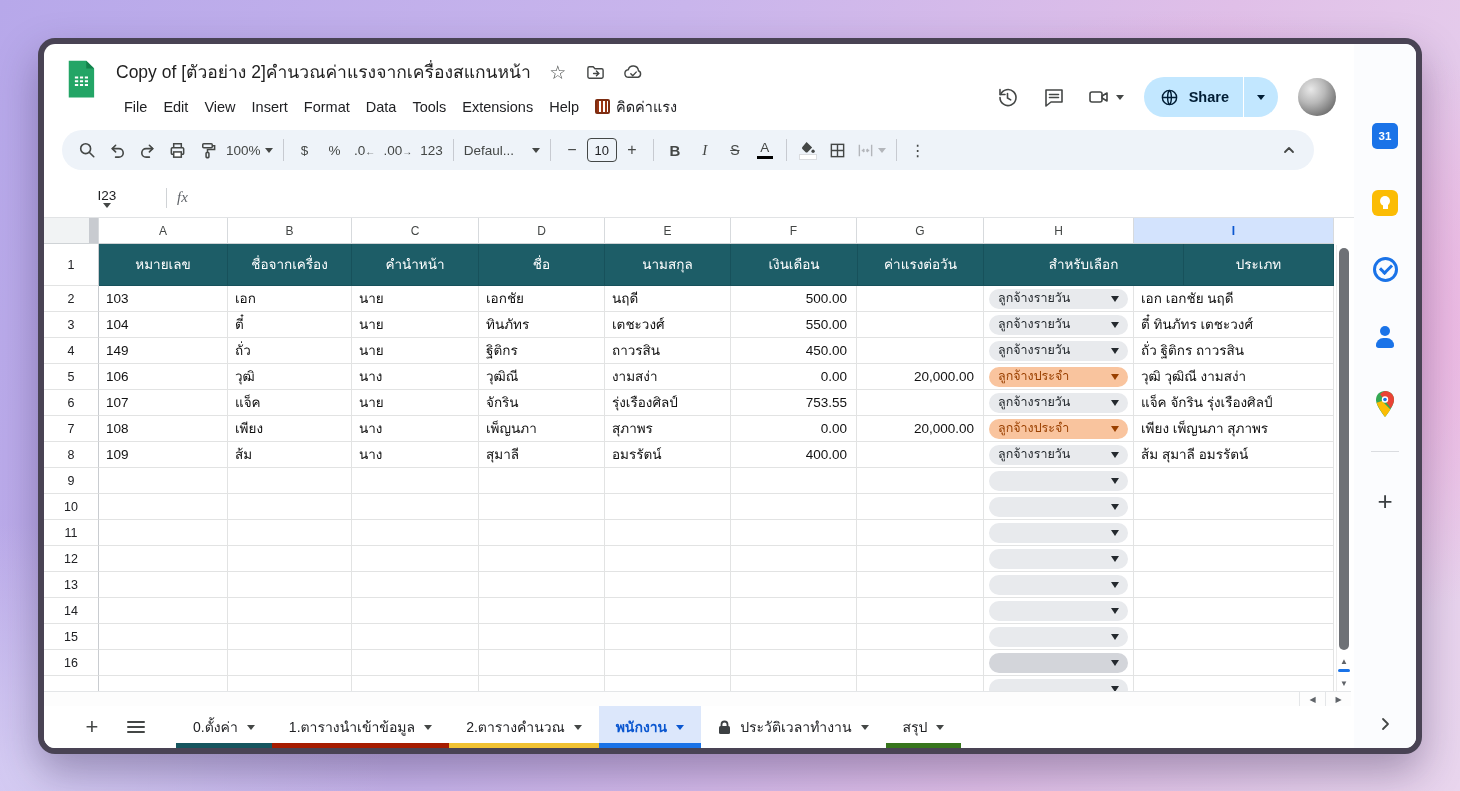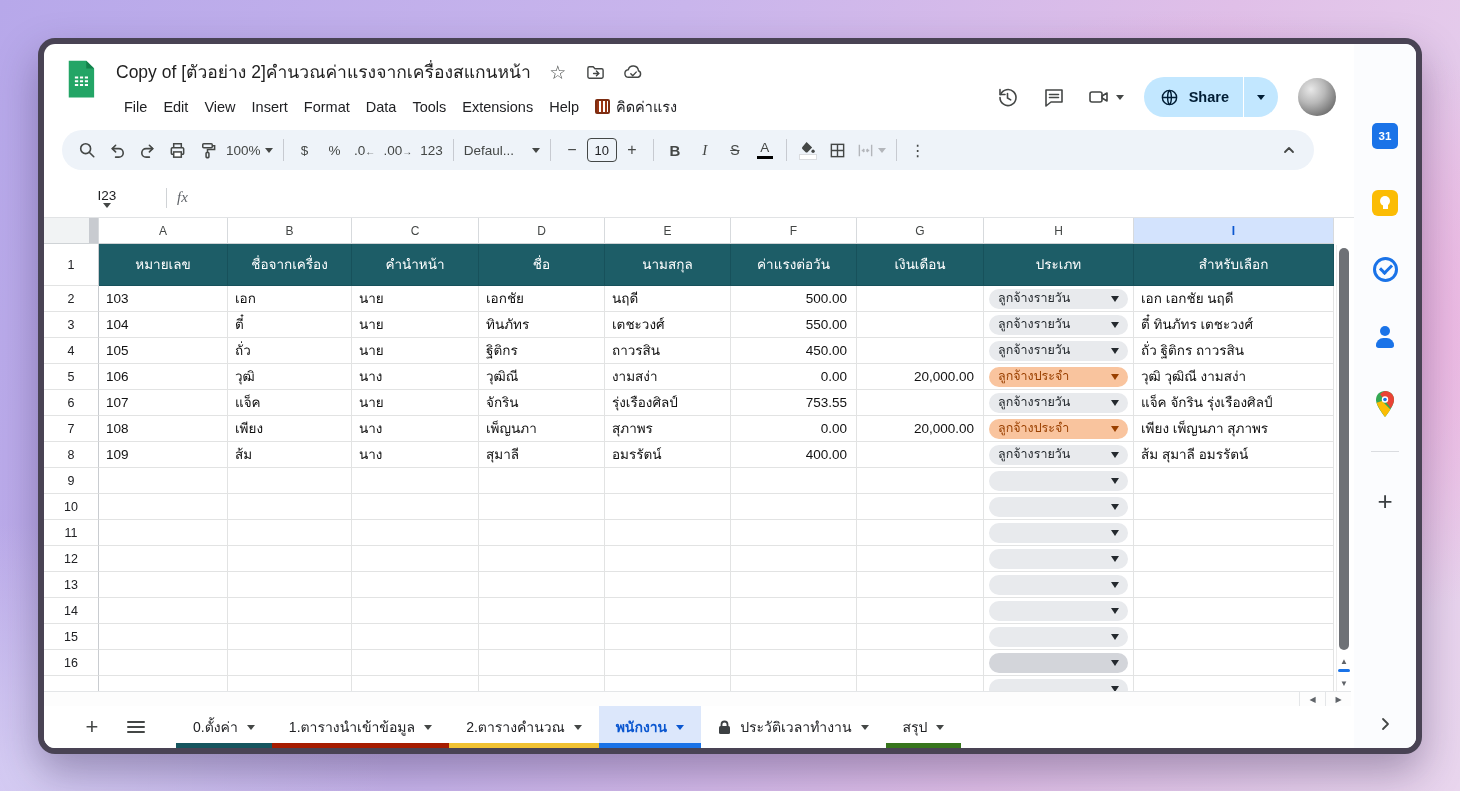--- a/index.html
+++ b/index.html
@@ -358,24 +358,24 @@
                 <div class="cl-cell" style="width: 150px; flex: 0 0 150px;">H</div>
                 <div class="cl-cell sel" style="width: 200px; flex: 0 0 200px;">I</div>
               </div>
               <div class="g-row hrow">
                 <div class="rn-cell" style="height: 42px;">1</div>
                 <div class="d-cell h-cell" style="width: 129px; flex: 0 0 129px; height: 42px; line-height: 42px; text-align: center;">หมายเลข</div>
                 <div class="d-cell h-cell" style="width: 124px; flex: 0 0 124px; height: 42px; line-height: 42px; text-align: center;">ชื่อจากเครื่อง</div>
                 <div class="d-cell h-cell" style="width: 127px; flex: 0 0 127px; height: 42px; line-height: 42px; text-align: center;">คำนำหน้า</div>
                 <div class="d-cell h-cell" style="width: 126px; flex: 0 0 126px; height: 42px; line-height: 42px; text-align: center;">ชื่อ</div>
                 <div class="d-cell h-cell" style="width: 126px; flex: 0 0 126px; height: 42px; line-height: 42px; text-align: center;">นามสกุล</div>
+                <div class="d-cell h-cell" style="width: 127px; flex: 0 0 127px; height: 42px; line-height: 42px; text-align: center;">เงินเดือน</div>
                 <div class="d-cell h-cell" style="width: 126px; flex: 0 0 126px; height: 42px; line-height: 42px; text-align: center;">ค่าแรงต่อวัน</div>
-                <div class="d-cell h-cell" style="width: 127px; flex: 0 0 127px; height: 42px; line-height: 42px; text-align: center;">เงินเดือน</div>
+                <div class="d-cell h-cell" style="width: 200px; flex: 0 0 200px; height: 42px; line-height: 42px; text-align: center;">สำหรับเลือก</div>
                 <div class="d-cell h-cell" style="width: 150px; flex: 0 0 150px; height: 42px; line-height: 42px; text-align: center;">ประเภท</div>
-                <div class="d-cell h-cell" style="width: 200px; flex: 0 0 200px; height: 42px; line-height: 42px; text-align: center;">สำหรับเลือก</div>
               </div>
               <div class="g-row drow">
                 <div class="rn-cell">2</div>
                 <div class="d-cell" style="width: 129px; flex: 0 0 129px;">103</div>
                 <div class="d-cell" style="width: 124px; flex: 0 0 124px;">เอก</div>
                 <div class="d-cell" style="width: 127px; flex: 0 0 127px;">นาย</div>
                 <div class="d-cell" style="width: 126px; flex: 0 0 126px;">เอกชัย</div>
                 <div class="d-cell" style="width: 126px; flex: 0 0 126px;">นฤดี</div>
                 <div class="d-cell num" style="width: 126px; flex: 0 0 126px;">500.00</div>
                 <div class="d-cell num" style="width: 127px; flex: 0 0 127px;"></div>
@@ -399,21 +399,21 @@
                 <div class="d-cell chip-cell" style="width: 150px; flex: 0 0 150px;">
                   <div class="chip">
                     <span>ลูกจ้างรายวัน</span>
                     <span class="tri"></span>
                   </div>
                 </div>
                 <div class="d-cell" style="width: 200px; flex: 0 0 200px;">ตี๋ ทินภัทร เตชะวงศ์</div>
               </div>
               <div class="g-row drow">
                 <div class="rn-cell">4</div>
-                <div class="d-cell" style="width: 129px; flex: 0 0 129px;">105</div>
+                <div class="d-cell" style="width: 129px; flex: 0 0 129px;">149</div>
                 <div class="d-cell" style="width: 124px; flex: 0 0 124px;">ถั่ว</div>
                 <div class="d-cell" style="width: 127px; flex: 0 0 127px;">นาย</div>
                 <div class="d-cell" style="width: 126px; flex: 0 0 126px;">ฐิติกร</div>
                 <div class="d-cell" style="width: 126px; flex: 0 0 126px;">ถาวรสิน</div>
                 <div class="d-cell num" style="width: 126px; flex: 0 0 126px;">450.00</div>
                 <div class="d-cell num" style="width: 127px; flex: 0 0 127px;"></div>
                 <div class="d-cell chip-cell" style="width: 150px; flex: 0 0 150px;">
                   <div class="chip">
                     <span>ลูกจ้างรายวัน</span>
                     <span class="tri"></span>

